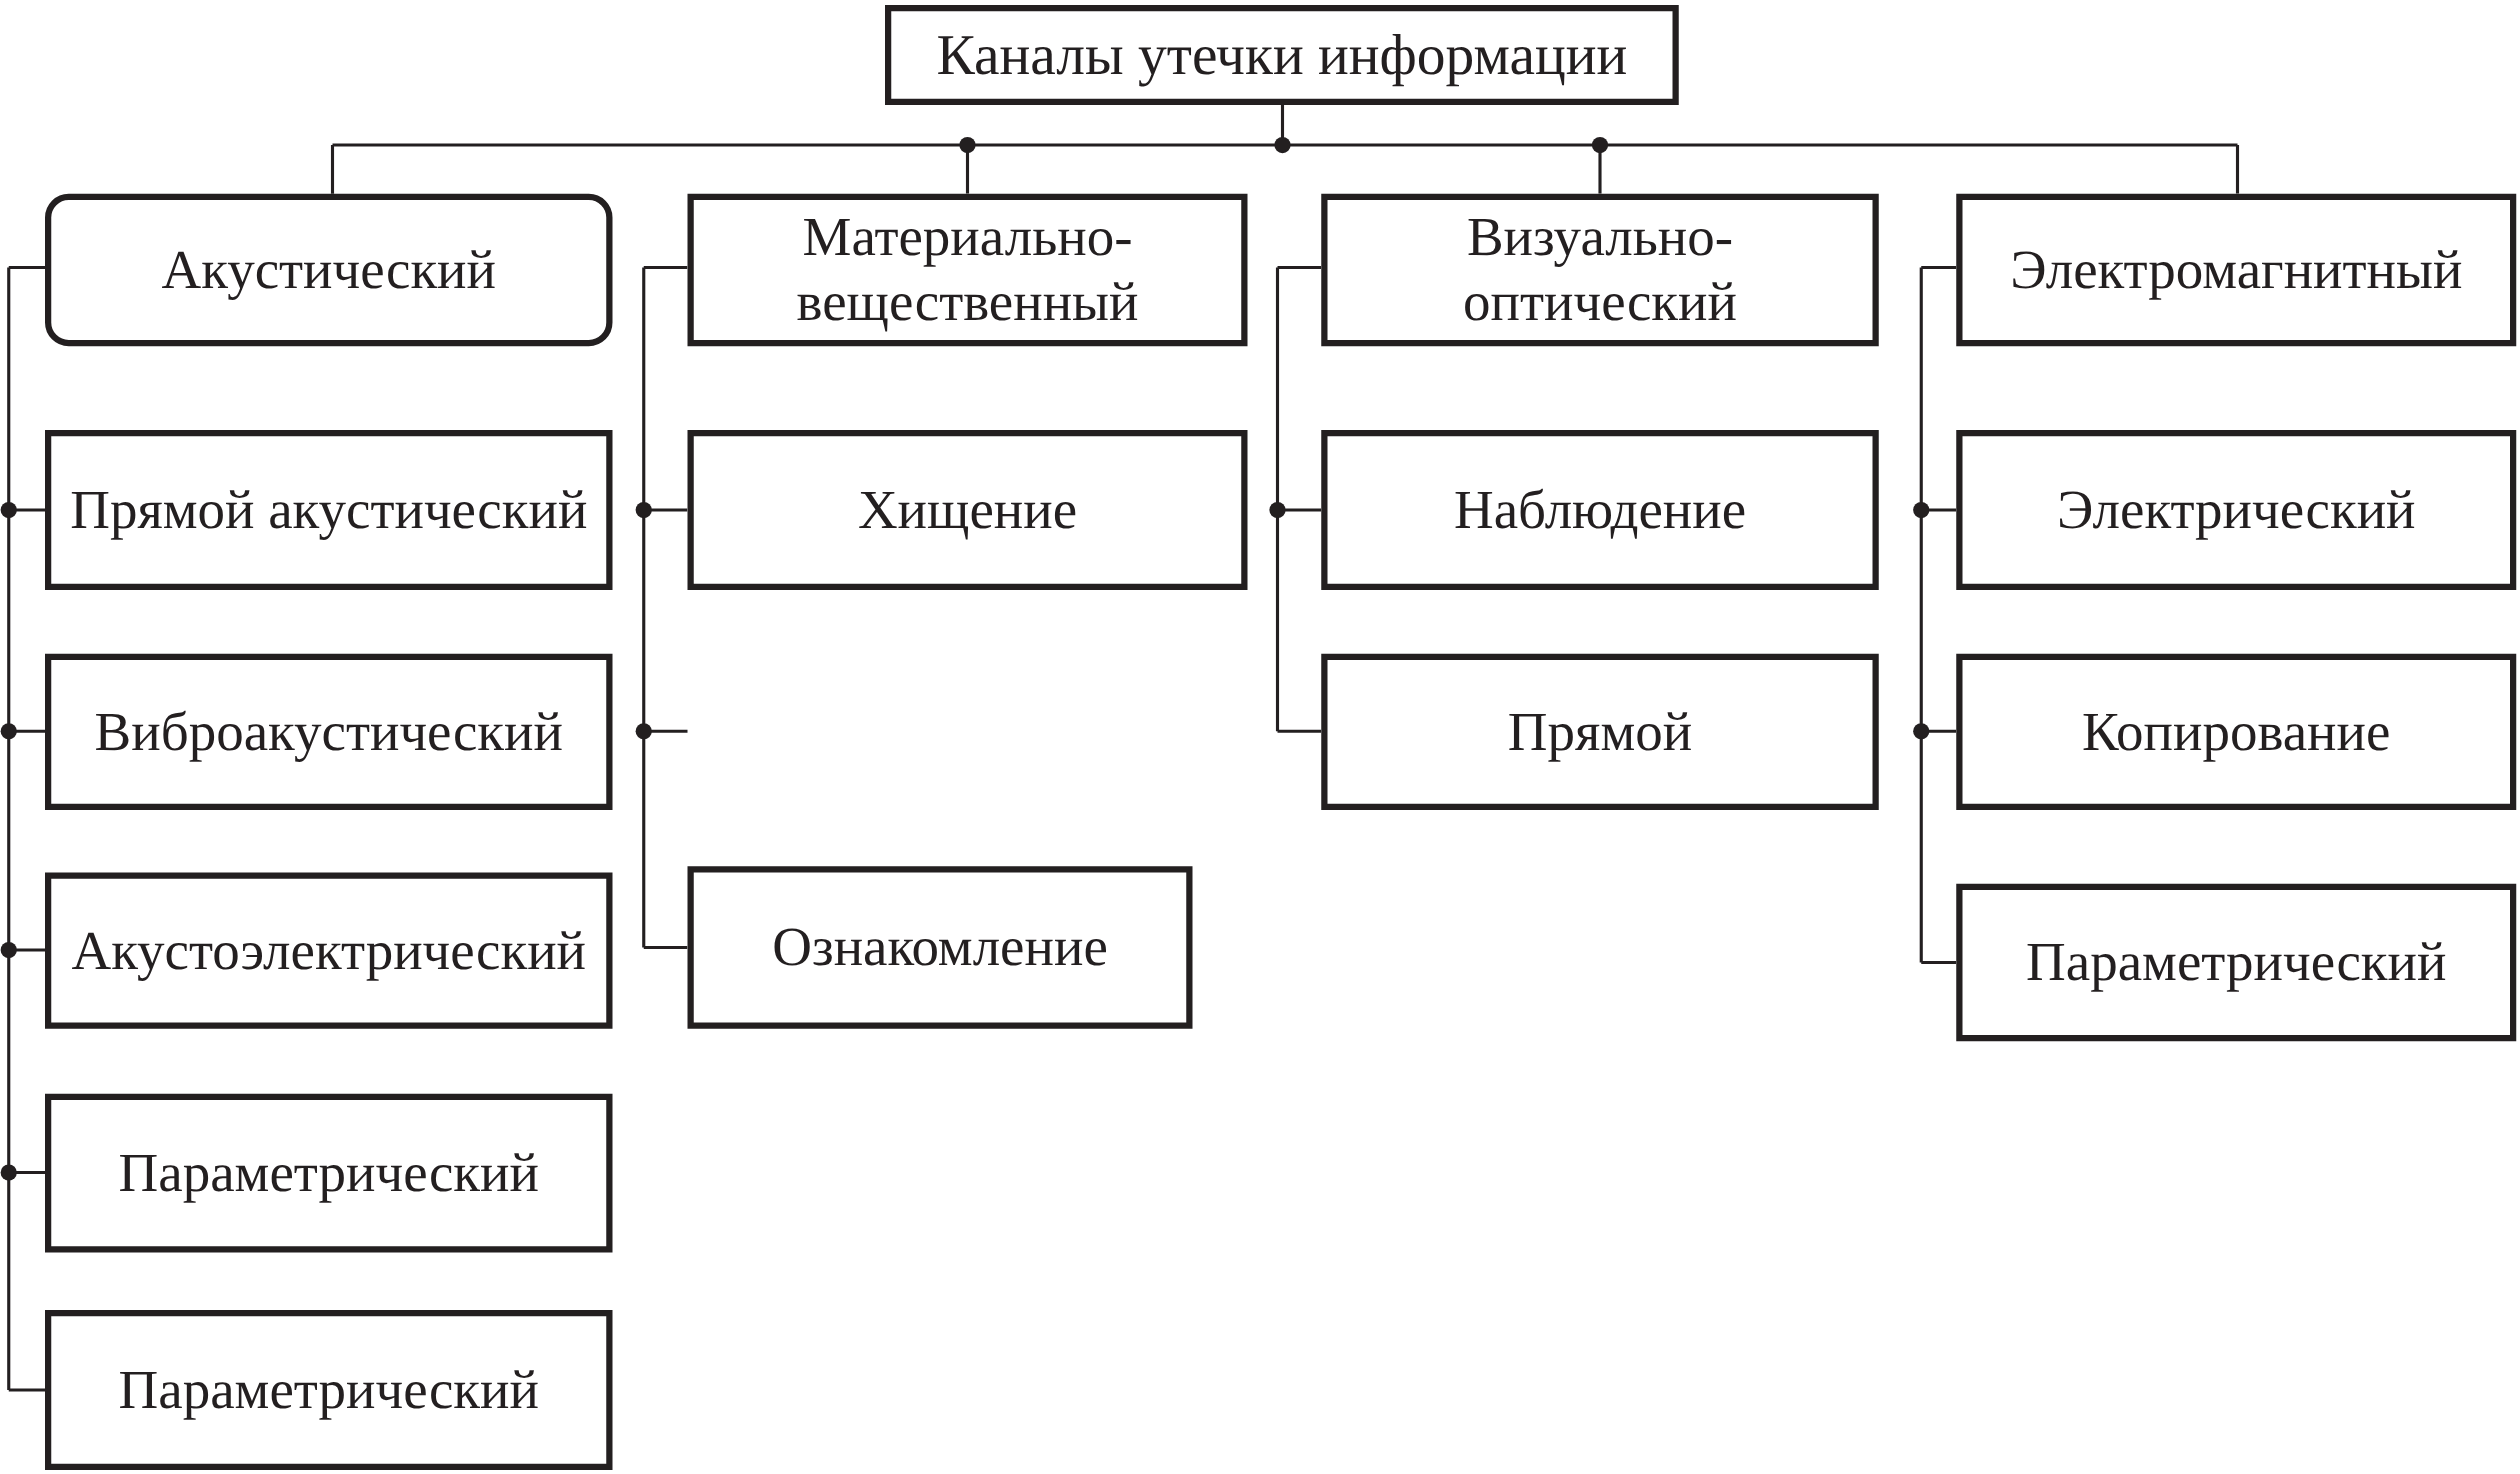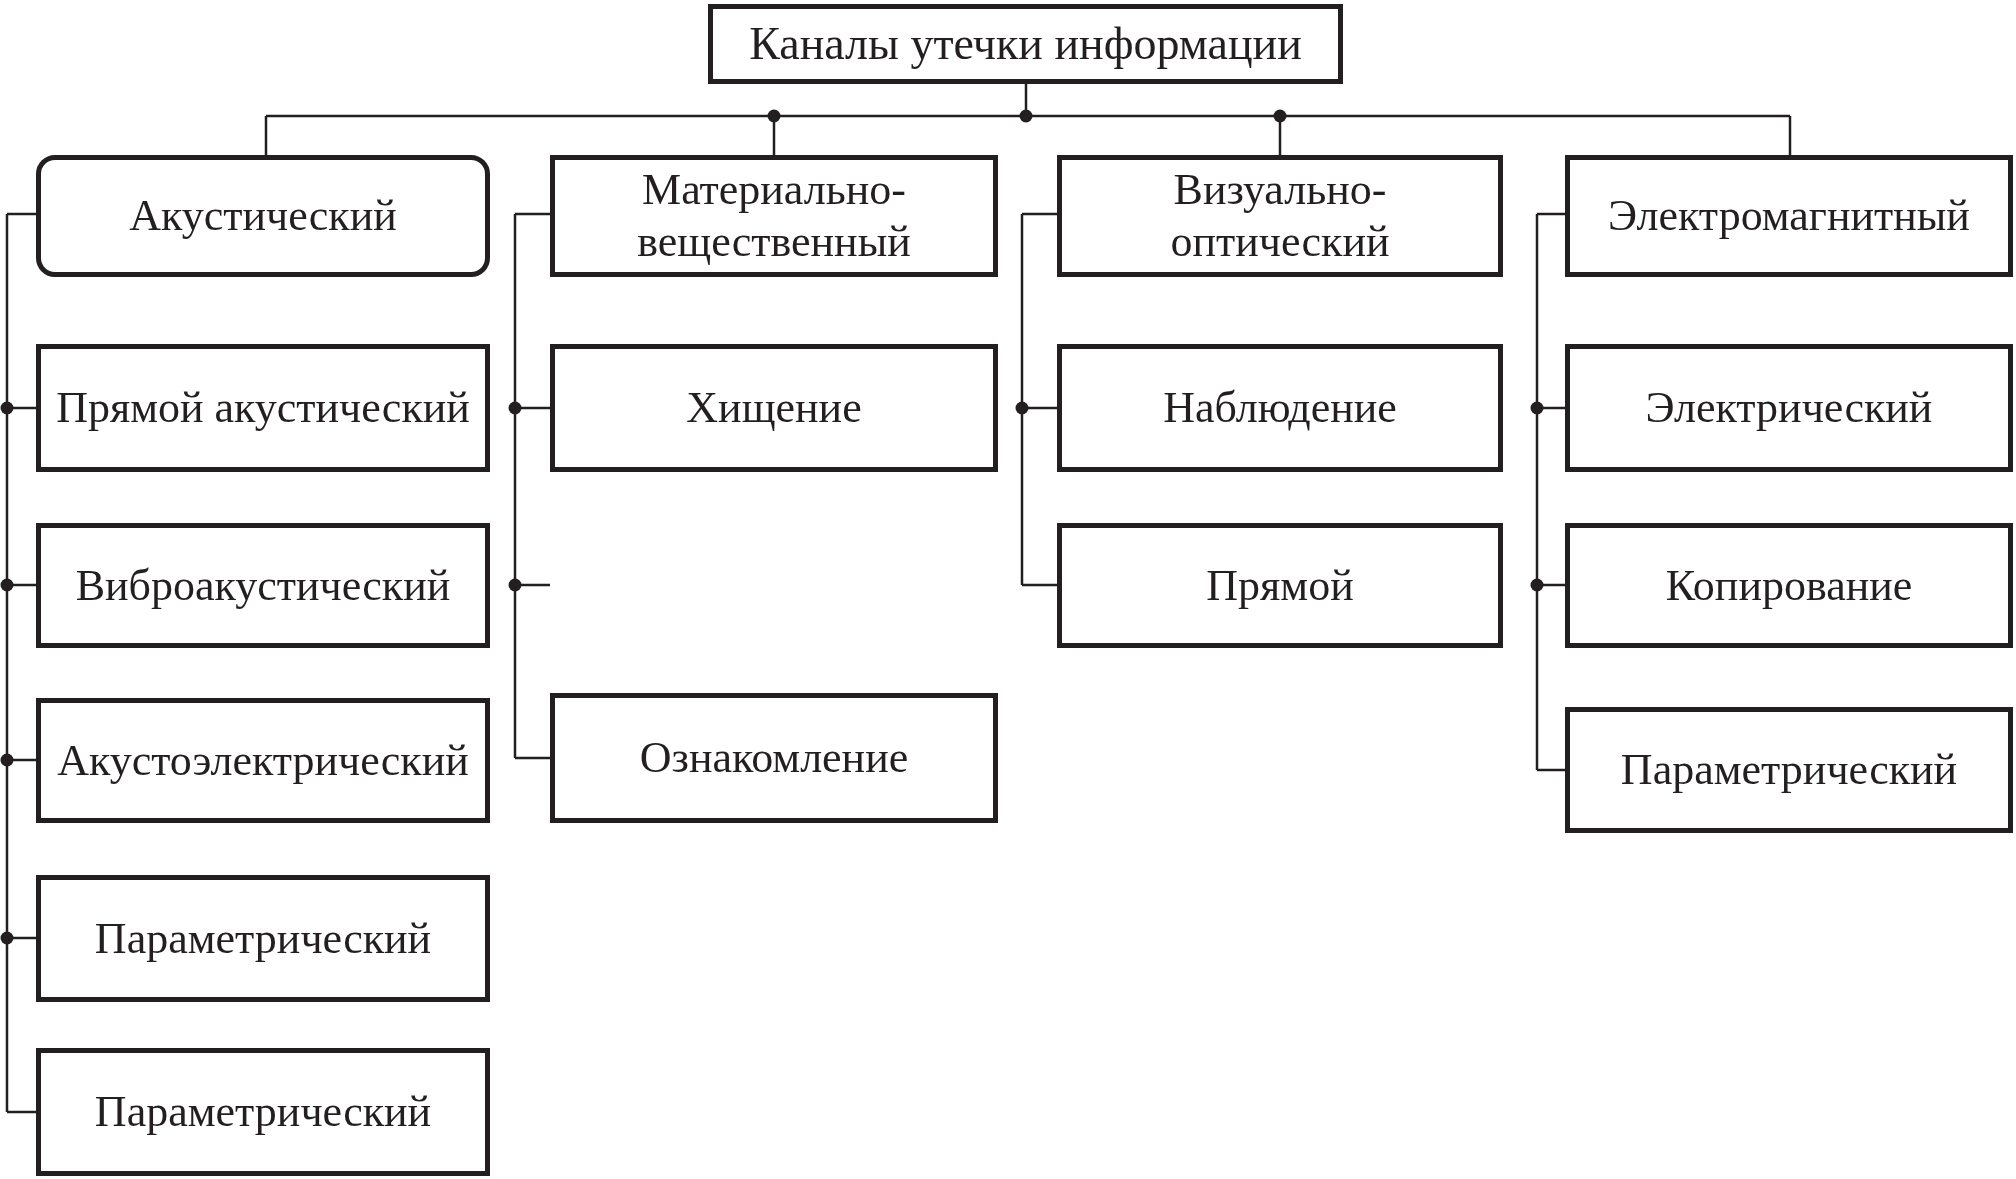--- a/index.html
+++ b/index.html
@@ -89,21 +89,21 @@
   <div class="box" style="left:36px; top:155px; width:454px; height:122px;border-radius:19px;">Акустический</div>
   <div class="box" style="left:36px; top:344px; width:454px; height:128px;">Прямой акустический</div>
   <div class="box" style="left:36px; top:523px; width:454px; height:125px;">Виброакустический</div>
   <div class="box" style="left:36px; top:698px; width:454px; height:125px;">Акустоэлектрический</div>
   <div class="box" style="left:36px; top:875px; width:454px; height:127px;">Параметрический</div>
   <div class="box" style="left:36px; top:1048px; width:454px; height:128px;">Параметрический</div>
 
   <div class="box" style="left:550px; top:155px; width:448px; height:122px;">Материально-
 вещественный</div>
   <div class="box" style="left:550px; top:344px; width:448px; height:128px;">Хищение</div>
-  <div class="box" style="left:550px; top:693px; width:448px; height:130px;">Ознакомление</div>
+  <div class="box" style="left:550px; top:693px; width:404px; height:130px;">Ознакомление</div>
 
   <div class="box" style="left:1057px; top:155px; width:446px; height:122px;">Визуально-
 оптический</div>
   <div class="box" style="left:1057px; top:344px; width:446px; height:128px;">Наблюдение</div>
   <div class="box" style="left:1057px; top:523px; width:446px; height:125px;">Прямой</div>
 
   <div class="box" style="left:1565px; top:155px; width:448px; height:122px;">Электромагнитный</div>
   <div class="box" style="left:1565px; top:344px; width:448px; height:128px;">Электрический</div>
   <div class="box" style="left:1565px; top:523px; width:448px; height:125px;">Копирование</div>
   <div class="box" style="left:1565px; top:707px; width:448px; height:126px;">Параметрический</div>

